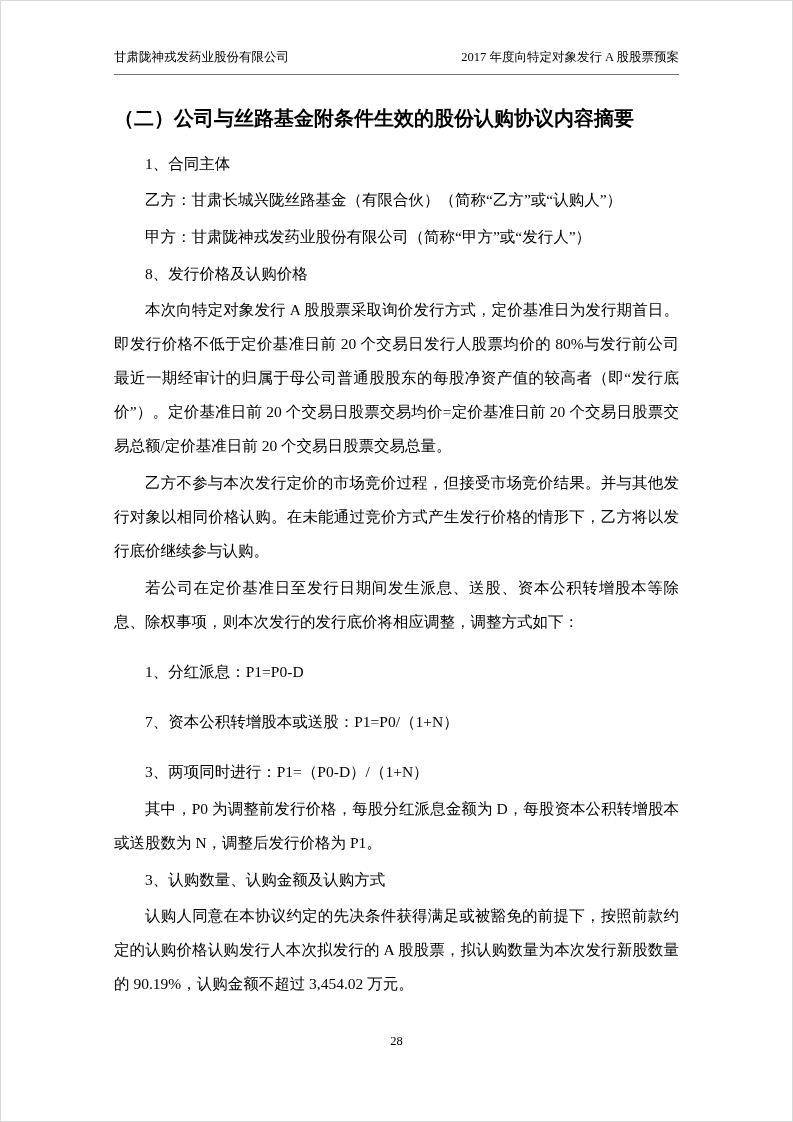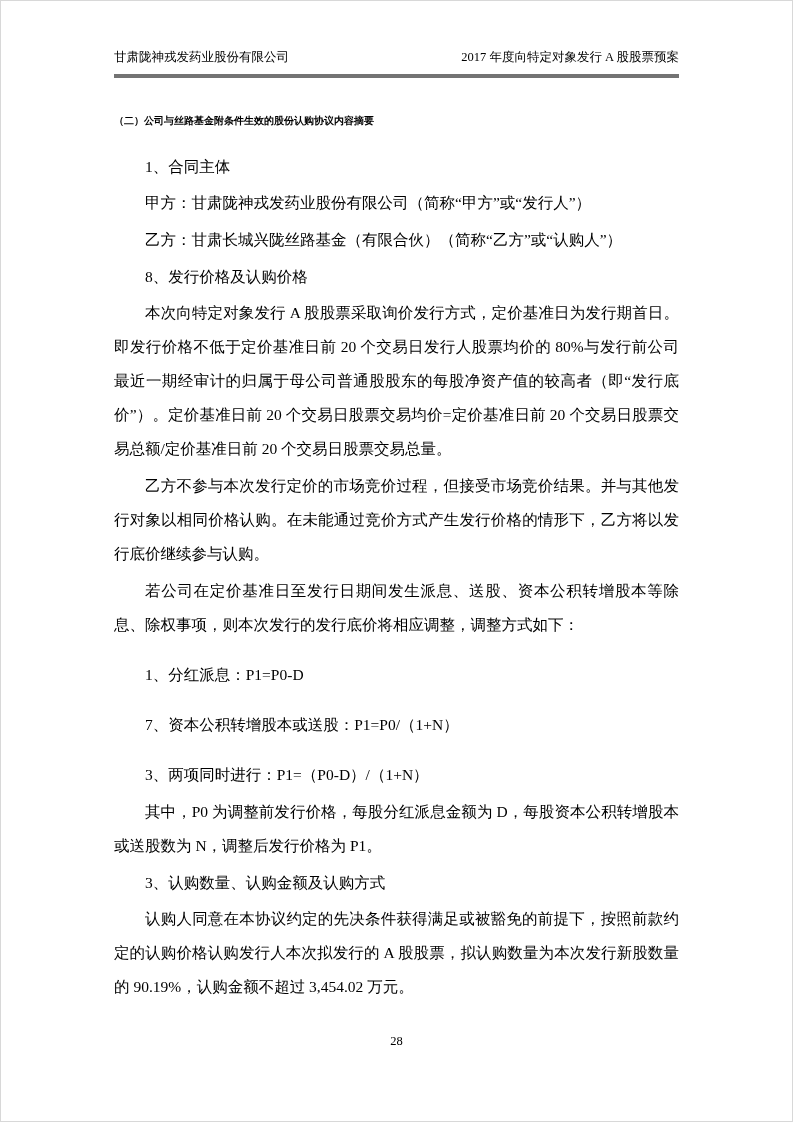--- a/index.html
+++ b/index.html
@@ -20,34 +20,34 @@
     color: #000000;
     overflow: hidden;
   }
   .doc-header {
     display: flex;
     justify-content: space-between;
     align-items: flex-end;
     font-size: 12.5px;
     line-height: 1.4;
     padding-bottom: 7px;
-    border-bottom: 4px solid #737373;
+    border-bottom: 1px solid #737373;
   }
   .doc-header .hdr-left,
   .doc-header .hdr-right {
     white-space: nowrap;
   }
   .doc-body {
     margin-top: 26px;
     font-size: 15.5px;
     line-height: 34px;
     text-align: justify;
   }
   .sec-title {
-    font-size: 10px;
+    font-size: 20px;
     font-weight: bold;
     margin: 0 0 12px 0;
     line-height: 34px;
   }
   .sub-title {
     font-size: 15.5px;
     font-weight: normal;
     margin: 2px 0 2px 0;
     text-indent: 2em;
     line-height: 34px;
@@ -80,23 +80,23 @@
     <span class="hdr-left">甘肃陇神戎发药业股份有限公司</span>
     <span class="hdr-right">2017 年度向特定对象发行 A 股股票预案</span>
   </header>
 
   <main class="doc-body">
 
     <h1 class="sec-title">（二）公司与丝路基金附条件生效的股份认购协议内容摘要</h1>
 
     <h2 class="sub-title">1、合同主体</h2>
 
+    <p class="para">乙方：甘肃长城兴陇丝路基金（有限合伙）（简称“乙方”或“认购人”）</p>
+
     <p class="para">甲方：甘肃陇神戎发药业股份有限公司（简称“甲方”或“发行人”）</p>
-
-    <p class="para">乙方：甘肃长城兴陇丝路基金（有限合伙）（简称“乙方”或“认购人”）</p>
 
     <h2 class="sub-title">8、发行价格及认购价格</h2>
 
     <p class="para">本次向特定对象发行 A 股股票采取询价发行方式，定价基准日为发行期首日。即发行价格不低于定价基准日前 20 个交易日发行人股票均价的 80%与发行前公司最近一期经审计的归属于母公司普通股股东的每股净资产值的较高者（即“发行底价”）。定价基准日前 20 个交易日股票交易均价=定价基准日前 20 个交易日股票交易总额/定价基准日前 20 个交易日股票交易总量。</p>
 
     <p class="para">乙方不参与本次发行定价的市场竞价过程，但接受市场竞价结果。并与其他发行对象以相同价格认购。在未能通过竞价方式产生发行价格的情形下，乙方将以发行底价继续参与认购。</p>
 
     <p class="para">若公司在定价基准日至发行日期间发生派息、送股、资本公积转增股本等除息、除权事项，则本次发行的发行底价将相应调整，调整方式如下：</p>
 
     <p class="formula">1、分红派息：P1=P0-D</p>

